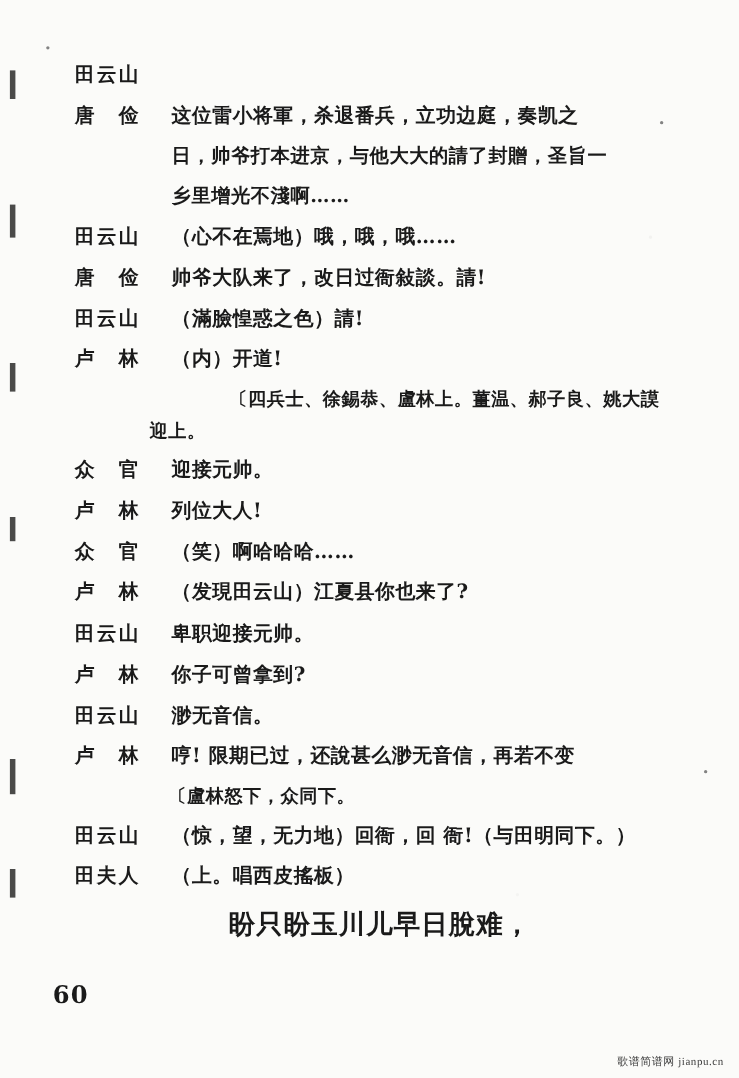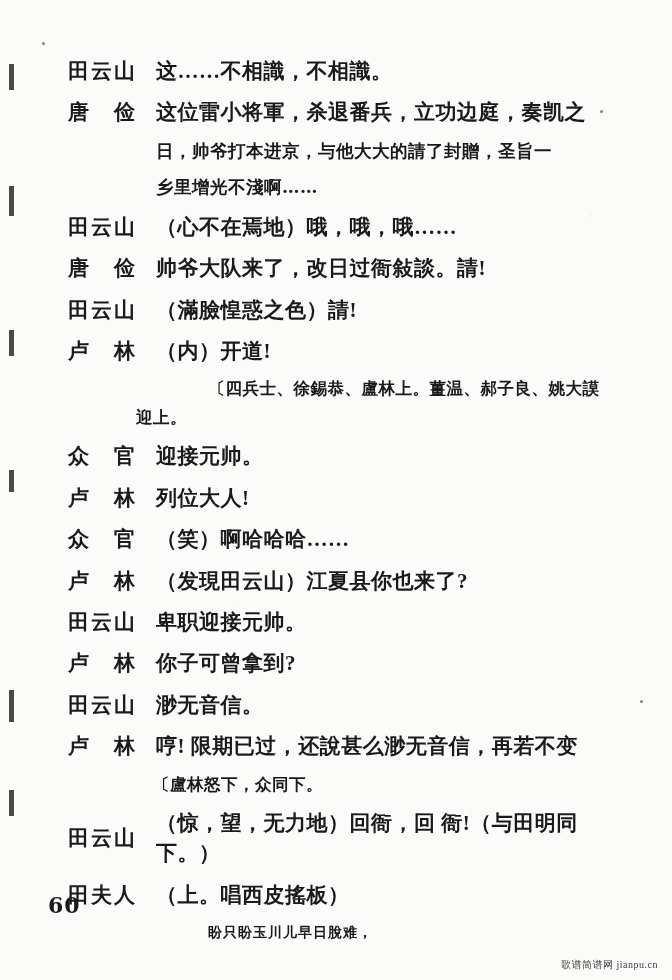--- a/index.html
+++ b/index.html
@@ -55,24 +55,23 @@
   .content {
     position: absolute;
     left: 68px;
     top: 56px;
     width: 560px;
   }
   .line {
     display: flex;
     align-items: center;
     margin-bottom: 11px;
-    font-size: 21px;
+    font-size: 18px;
     line-height: 1.45;
     letter-spacing: 0.5px;
-    font-family: Liberation Serif, serif;
   }
   .speaker {
     width: 88px;
     flex: 0 0 88px;
     font-weight: 600;
     letter-spacing: 2px;
     white-space: pre;
   }
   .text {
     flex: 1;
@@ -89,21 +88,21 @@
   .stage {
     margin-left: 88px;
     font-size: 16.5px;
     line-height: 1.45;
     font-weight: 600;
     letter-spacing: 0.5px;
     margin-bottom: 11px;
   }
   .lyric {
     margin-left: 140px;
-    font-size: 14px;
+    font-size: 24px;
     font-weight: 600;
     letter-spacing: 1px;
     margin-top: 14px;
   }
   .pagenum {
     position: absolute;
     left: 48px;
     top: 892px;
     font-size: 22px;
     font-weight: 700;
@@ -133,21 +132,20 @@
   <div class="edge-mark m6"></div>
 
   <div class="dot" style="left:42px; top:42px; width:3px; height:3px;"></div>
   <div class="dot" style="left:600px; top:110px; width:3px; height:3px;"></div>
   <div class="dot" style="left:640px; top:700px; width:3px; height:3px;"></div>
 
   <div class="content">
 
     <div class="line">
       <span class="speaker">田云山</span>
-      <span class="text">这……不相識，不相識。</span>
     </div>
 
     <div class="line">
       <span class="speaker">唐　俭</span>
       <span class="text">这位雷小将軍，杀退番兵，立功边庭，奏凯之</span>
     </div>
     <div class="cont">日，帅爷打本进京，与他大大的請了封贈，圣旨一</div>
     <div class="cont">乡里增光不淺啊……</div>
 
     <div class="line">

